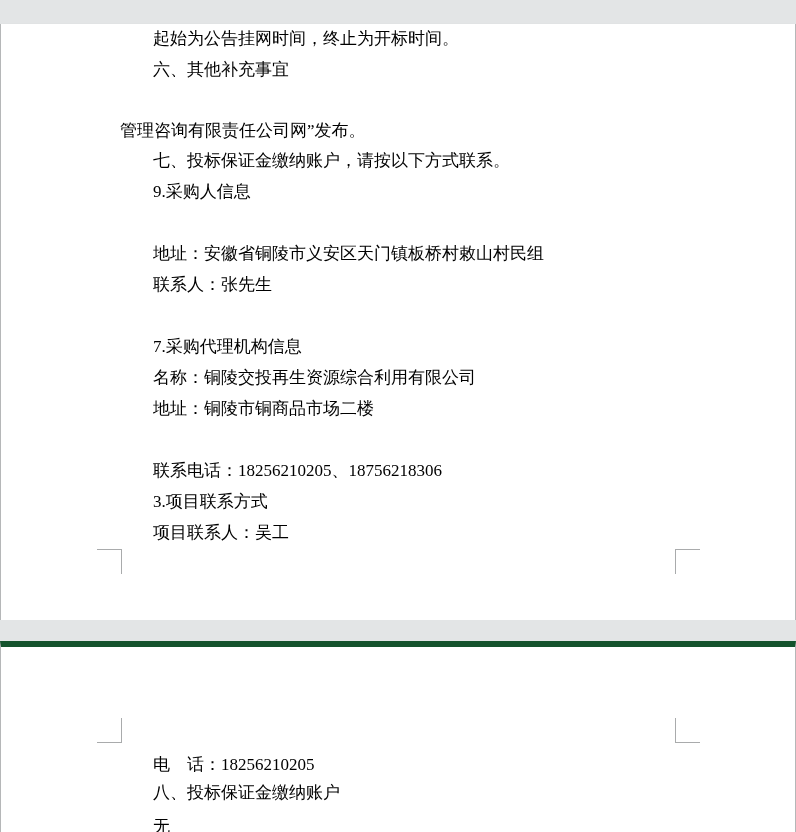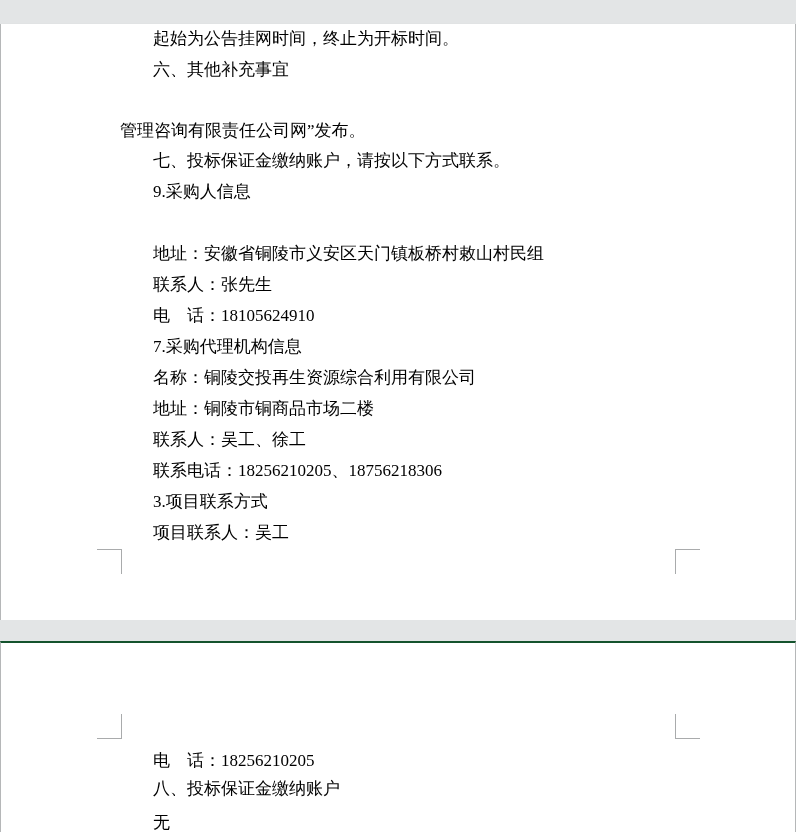--- a/index.html
+++ b/index.html
@@ -27,21 +27,21 @@
   #page-1 {
     top: 8px;
     height: 620px;
     border-bottom: 6px solid #4d7c0f;
     box-shadow: 0 3px 4px rgba(0,0,0,0.18);
     margin-top: 16px;
   }
   #page-2 {
     top: 641px;
     height: 191px;
-    border-top: 2px solid #14532d;
+    border-top: 6px solid #14532d;
   }
   #page-gap {
     position: absolute;
     top: 620px;
     left: 0;
     width: 796px;
     height: 21px;
     background: #e3e5e6;
   }
   .line {
@@ -72,25 +72,23 @@
 <div id="viewport">
 
   <div class="page" id="page-1">
     <div class="line" style="top:5px">起始为公告挂网时间，终止为开标时间。</div>
     <div class="line bold" style="top:36px">六、其他补充事宜</div>
     <div class="line noindent" style="top:97px">管理咨询有限责任公司网”发布。</div>
     <div class="line bold" style="top:127px">七、投标保证金缴纳账户，请按以下方式联系。</div>
     <div class="line" style="top:158px">9.采购人信息</div>
     <div class="line" style="top:220px">地址：安徽省铜陵市义安区天门镇板桥村敕山村民组</div>
     <div class="line" style="top:251px">联系人：张先生</div>
-    <div class="line" style="top:282px">电　话：18105624910</div>
     <div class="line" style="top:313px">7.采购代理机构信息</div>
     <div class="line" style="top:344px">名称：铜陵交投再生资源综合利用有限公司</div>
     <div class="line" style="top:375px">地址：铜陵市铜商品市场二楼</div>
-    <div class="line" style="top:406px">联系人：吴工、徐工</div>
     <div class="line" style="top:437px">联系电话：18256210205、18756218306</div>
     <div class="line" style="top:468px">3.项目联系方式</div>
     <div class="line" style="top:499px">项目联系人：吴工</div>
 
     <div class="mark bl" style="left:96px;  top:525px"></div>
     <div class="mark br" style="left:674px; top:525px"></div>
   </div>
 
   <div id="page-gap"></div>
 

